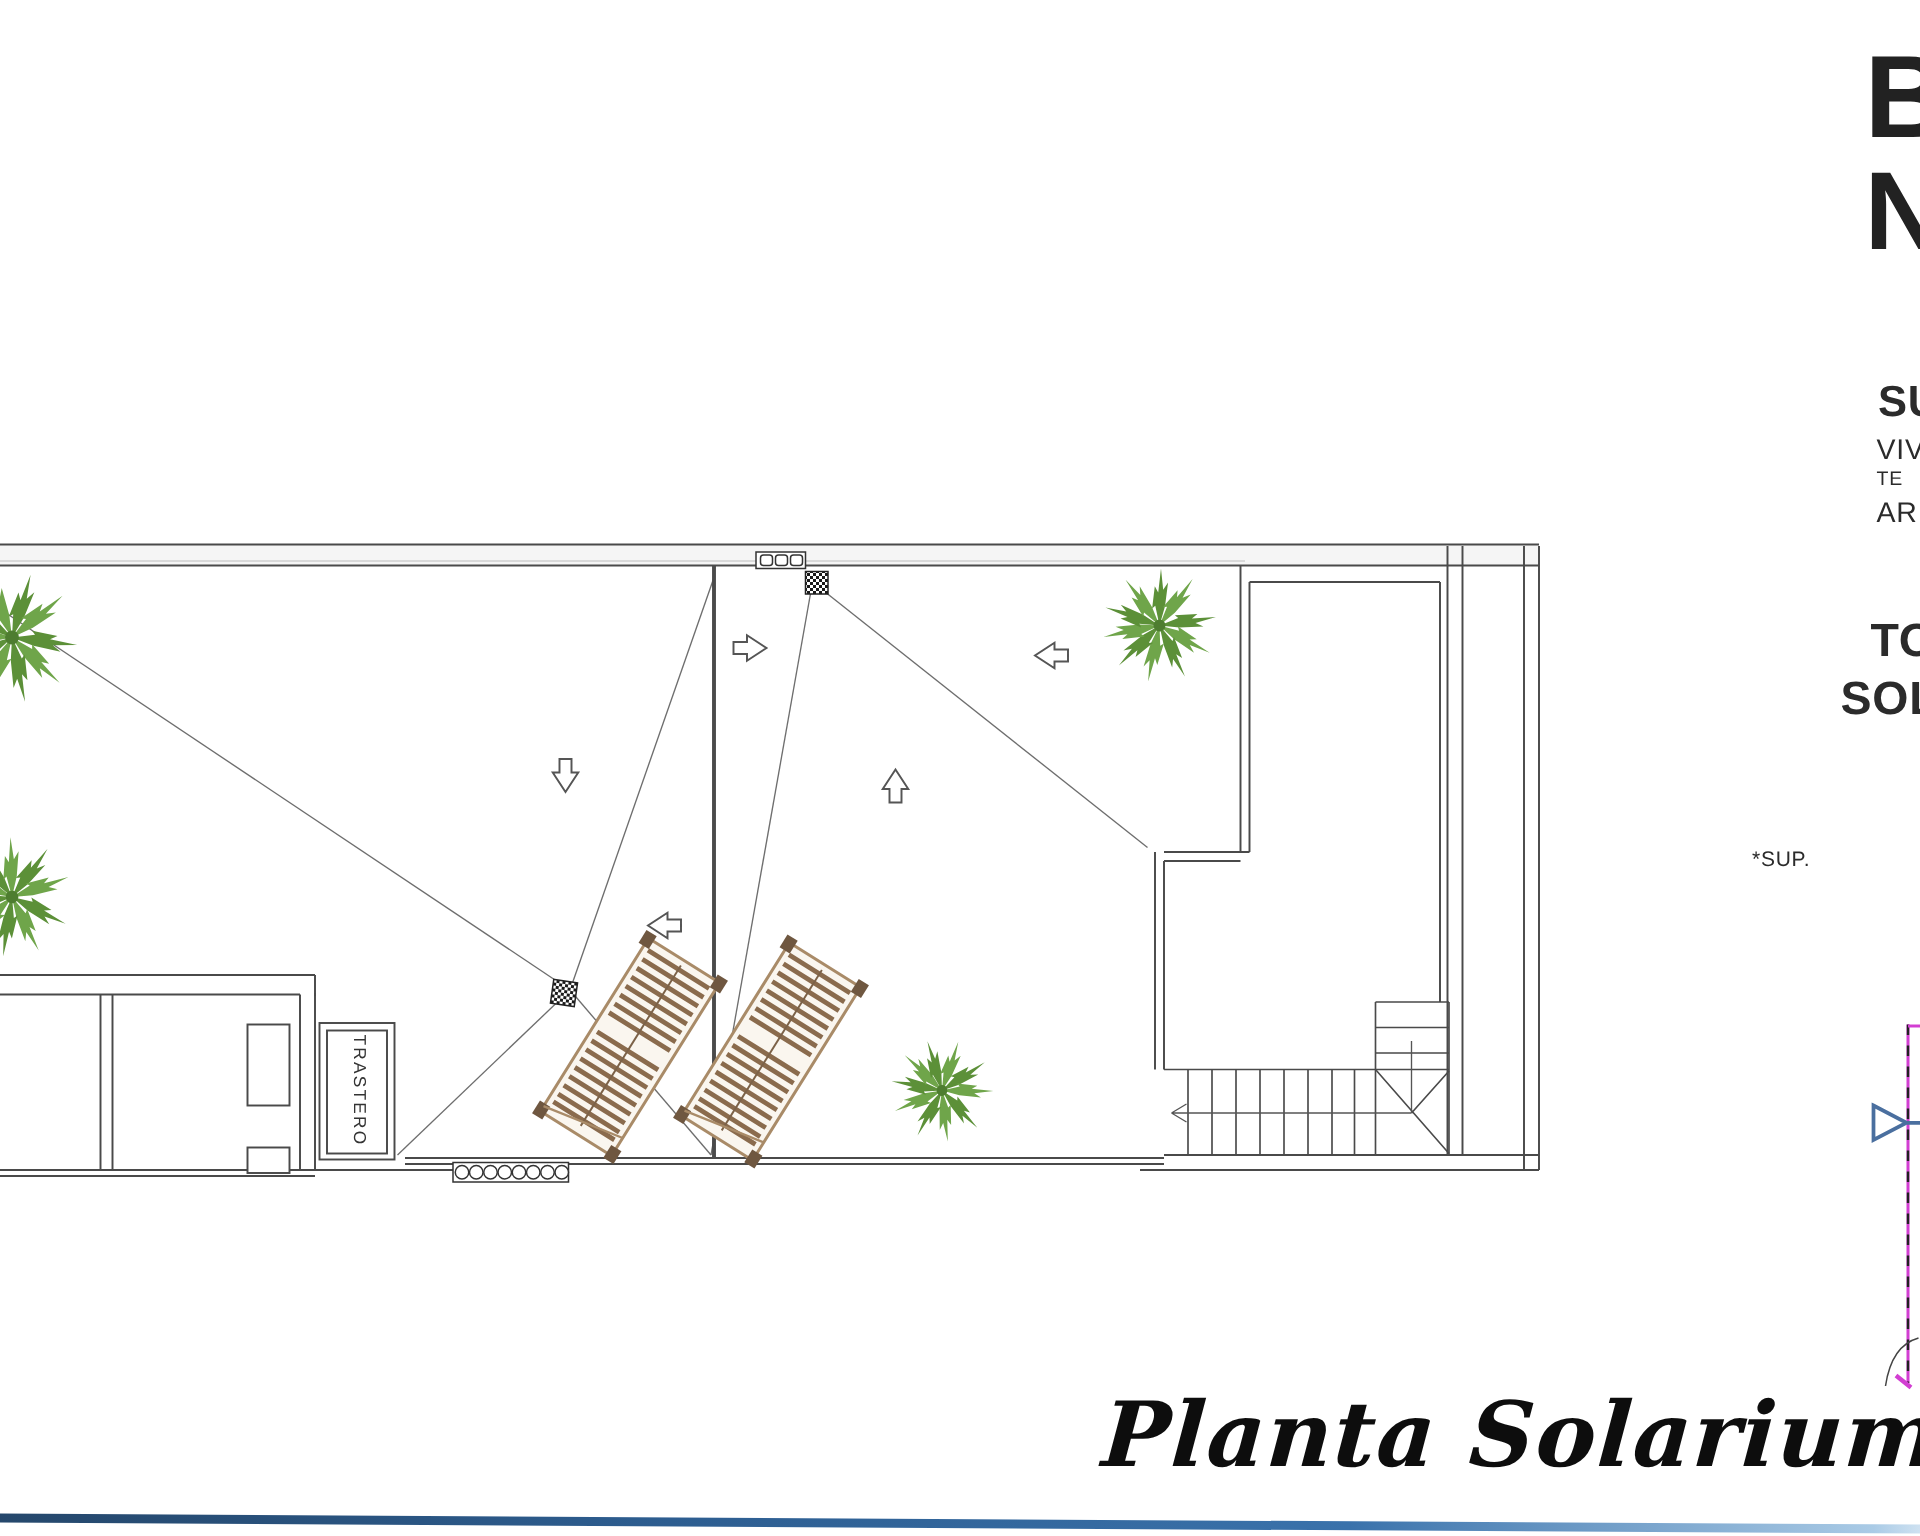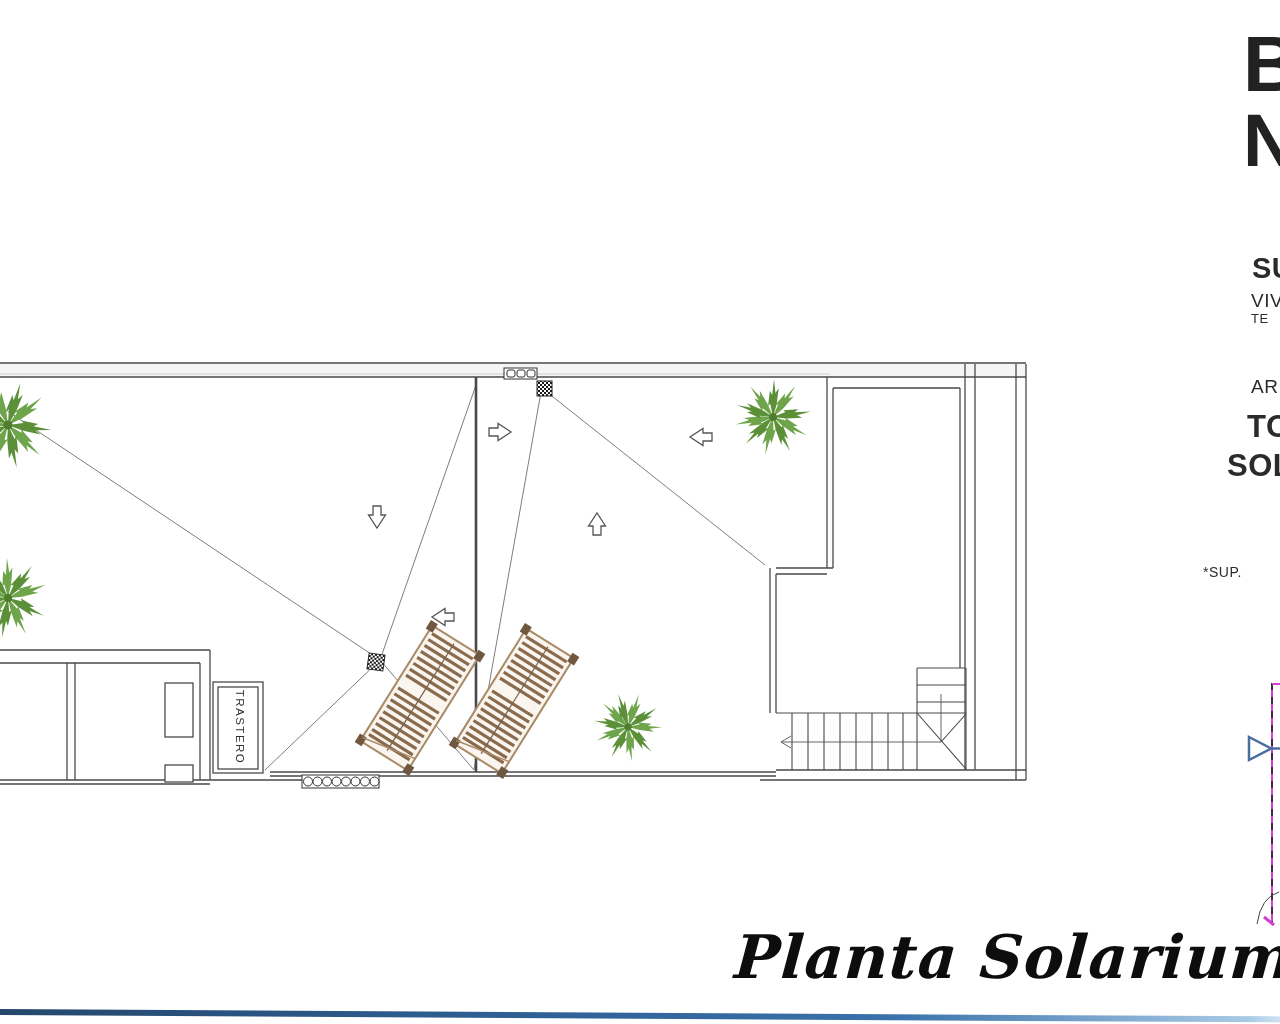--- a/index.html
+++ b/index.html
@@ -188,20 +188,20 @@
     <path d="M1264,917 L1274,925" stroke="#d23ed2" stroke-width="3"></path>
   </g>
 </svg>
 
 <div class="abs big-letter" style="left:1243px;top:25px;font-size:78px;">B</div>
 <div class="abs big-letter" style="left:1243px;top:104px;font-size:74px;">N</div>
 
 <div class="abs sum-line" style="left:1252px;top:254px;font-size:29px;font-weight:600;">SU</div>
 <div class="abs sum-line" style="left:1251px;top:291px;font-size:19px;">VIV</div>
 <div class="abs sum-line" style="left:1251px;top:312px;font-size:13px;">TE</div>
-<div class="abs sum-line" style="left:1251px;top:333px;font-size:19px;margin-top:44px;">AR</div>
+<div class="abs sum-line" style="left:1251px;top:333px;font-size:19px;">AR</div>
 <div class="abs sum-line" style="left:1247px;top:411px;font-size:31px;font-weight:600;">TO</div>
 <div class="abs sum-line" style="left:1227px;top:450px;font-size:31px;font-weight:600;">SOL</div>
-<div class="abs sum-line" style="left:1168px;top:565px;font-size:14px;margin-left:35px;">*SUP.</div>
+<div class="abs sum-line" style="left:1168px;top:565px;font-size:14px;">*SUP.</div>
 
 <div class="abs plan-title" style="left:735px;top:922px;">Planta Solarium</div>
 
 <div class="abs footer-bar"></div>
 
 </body></html>

